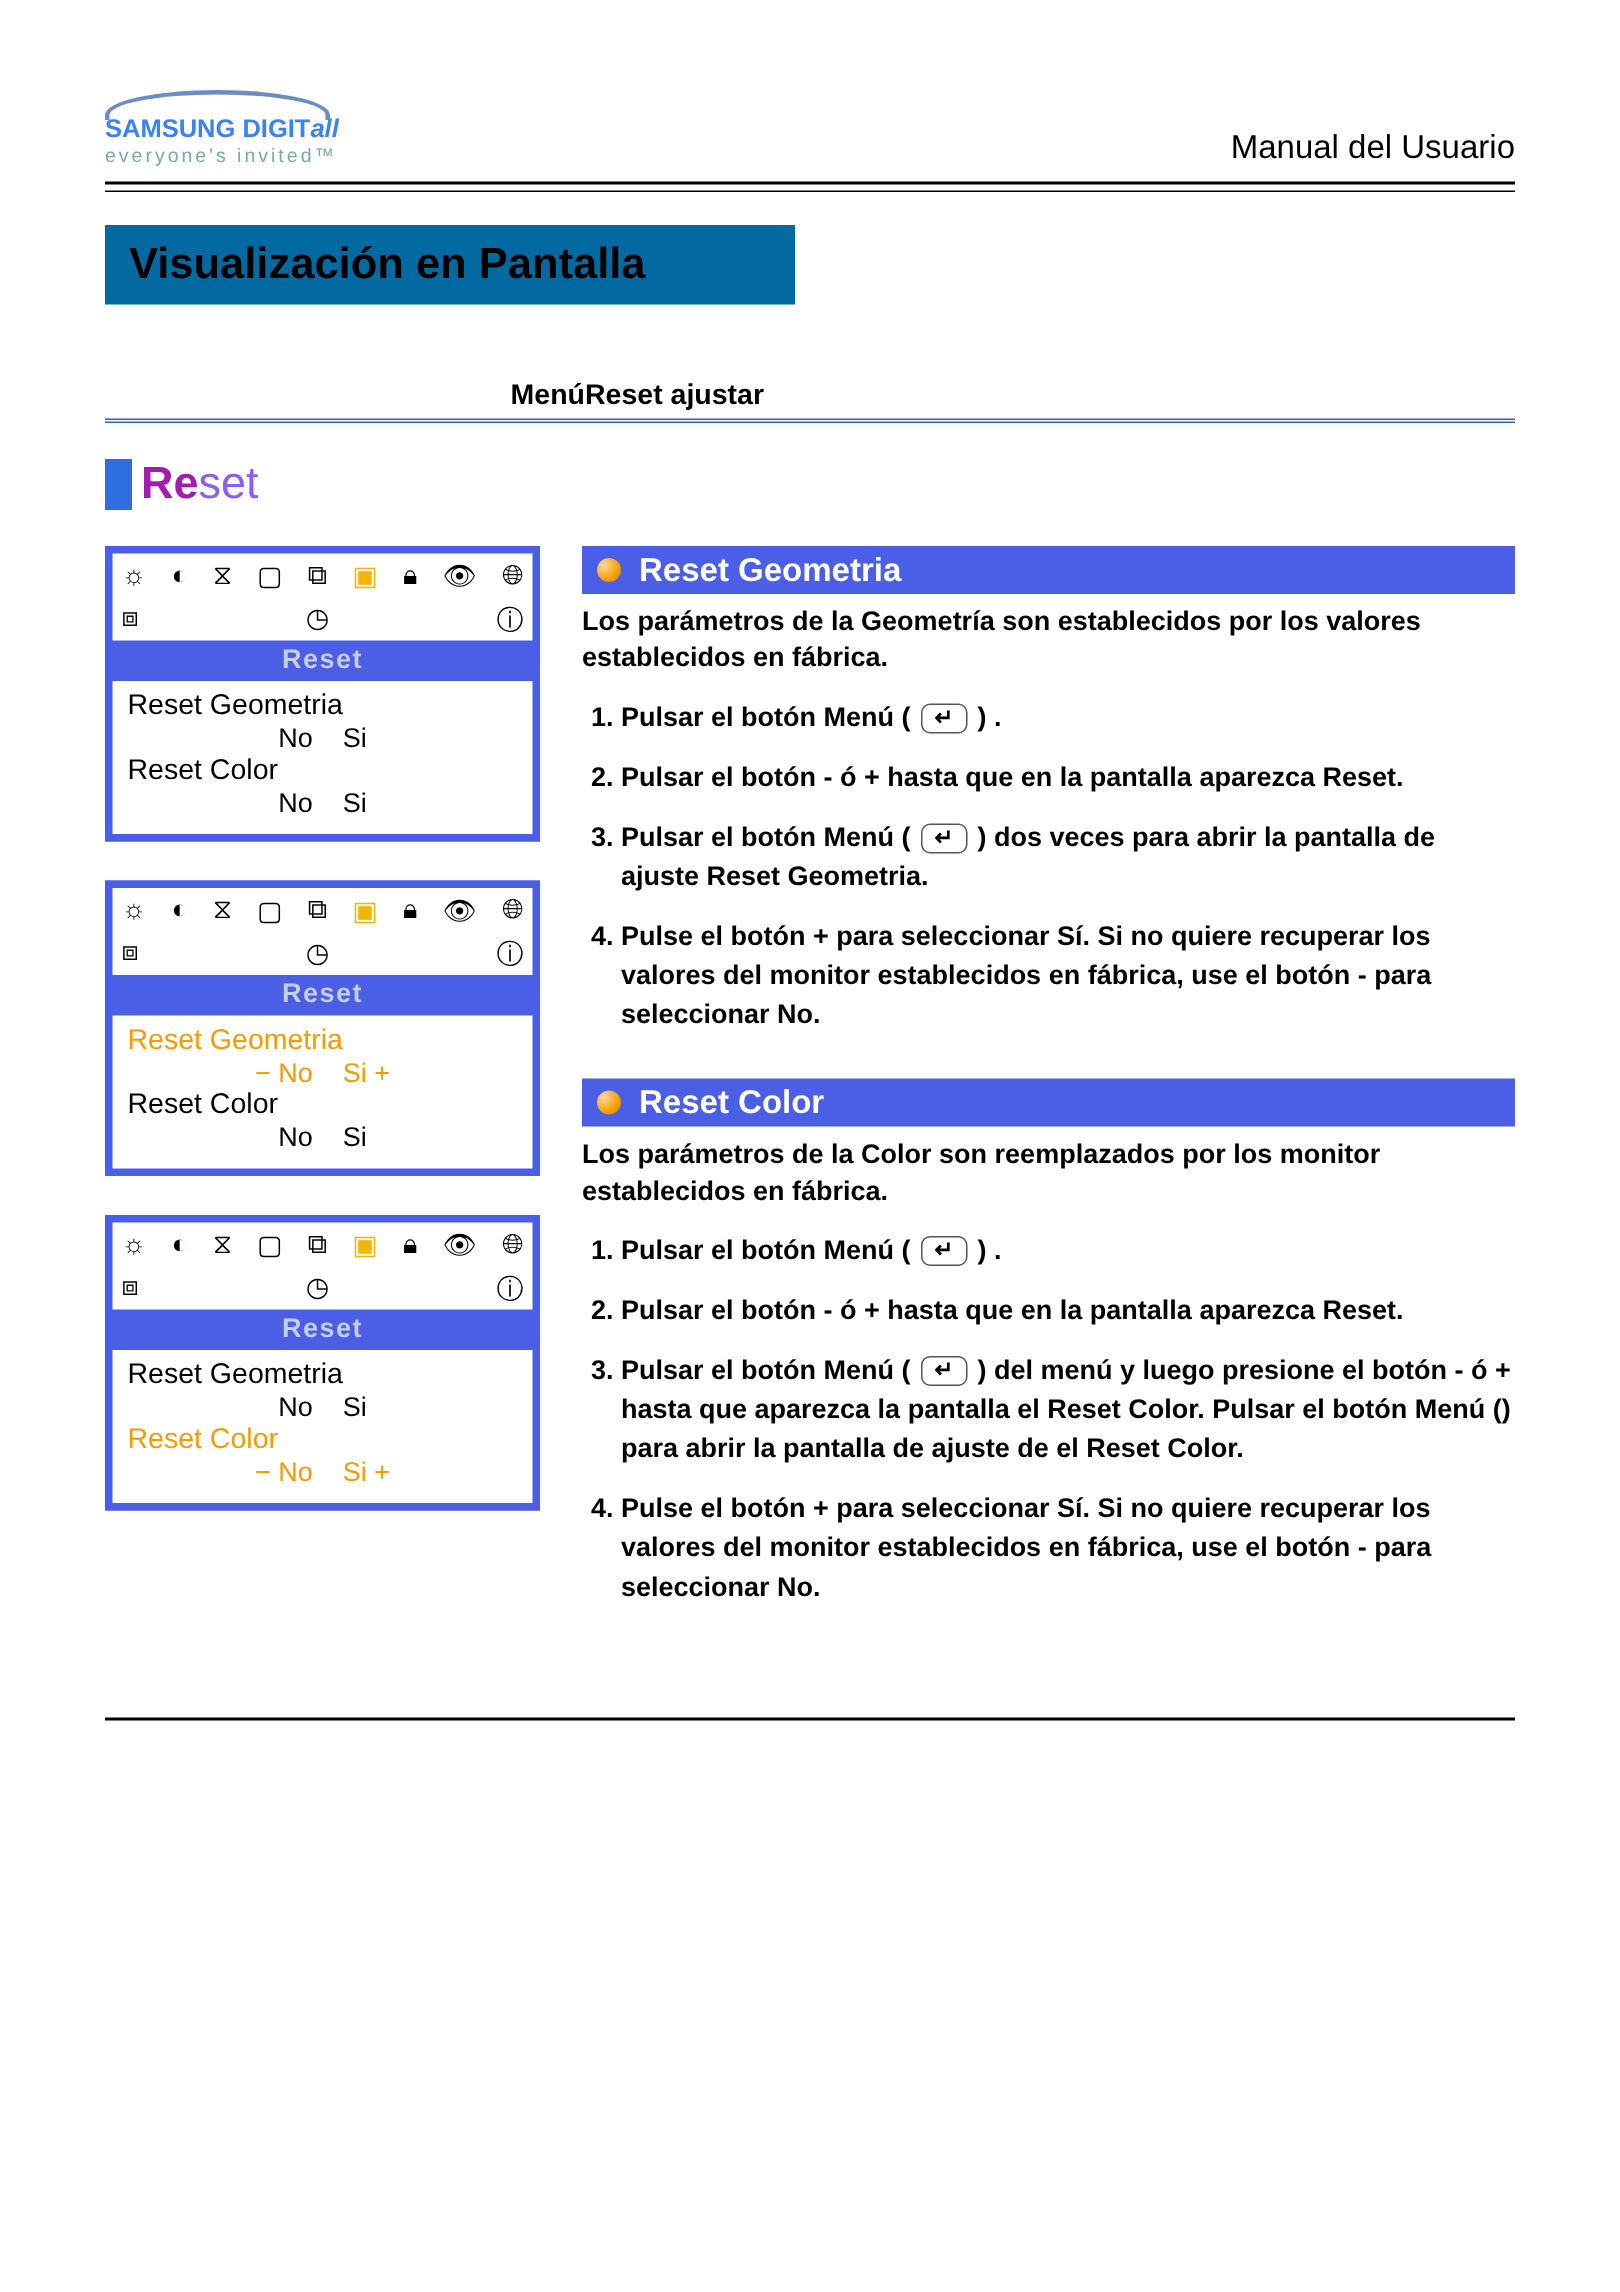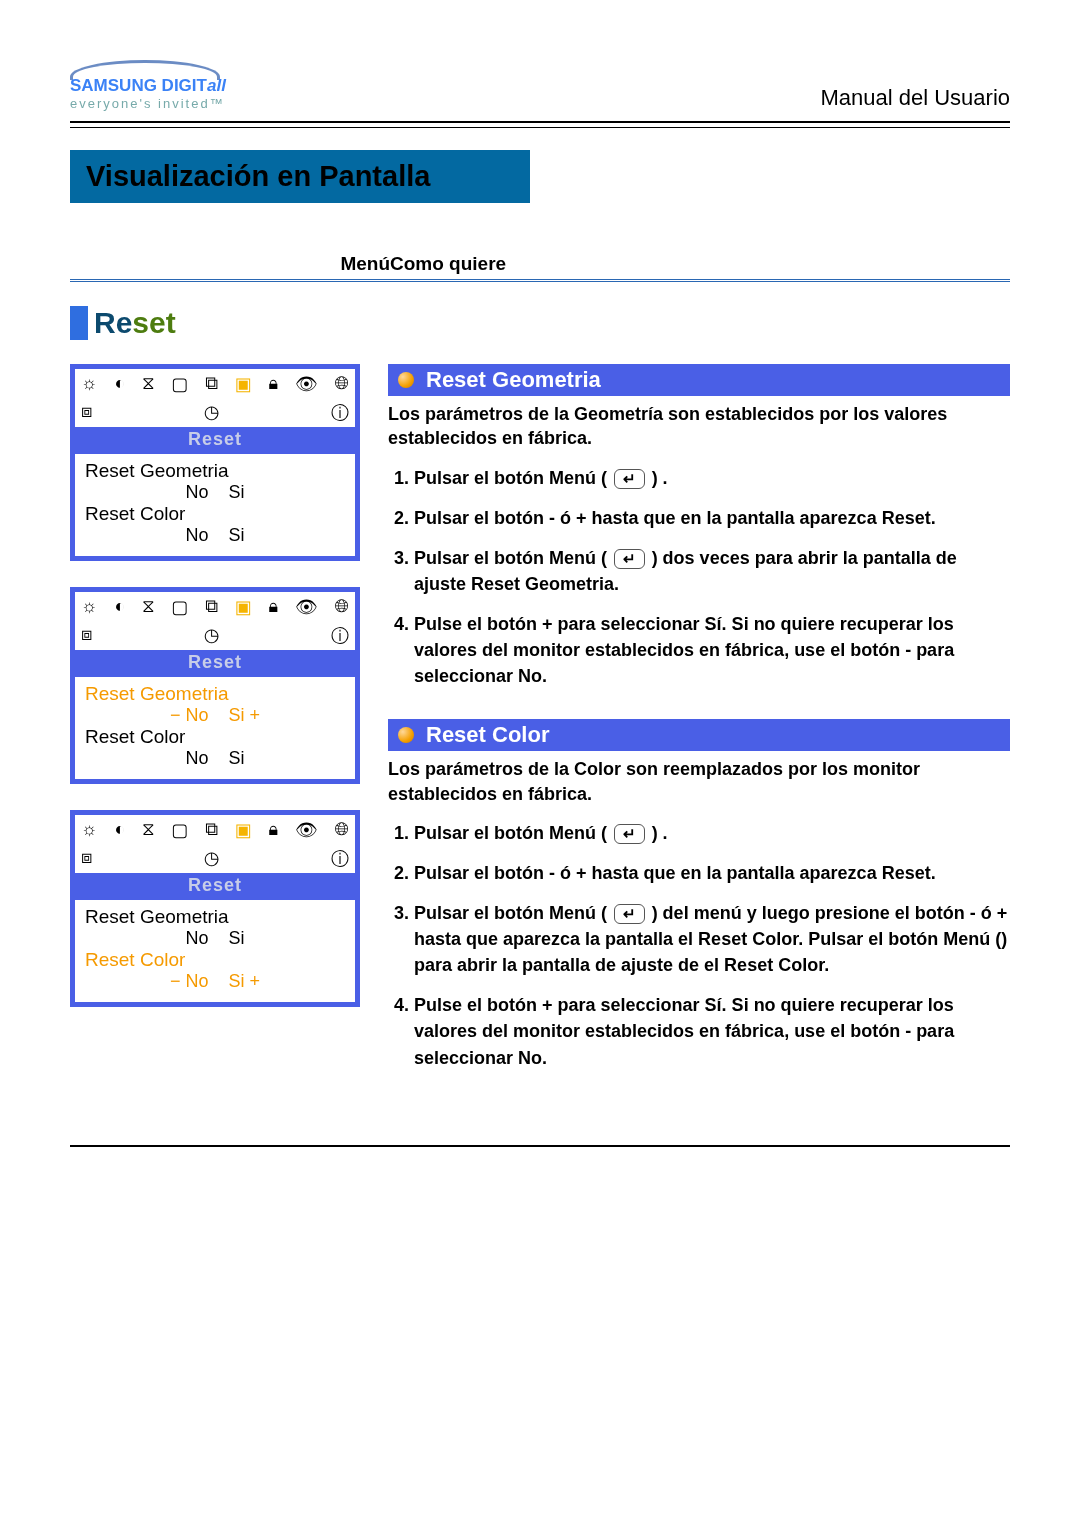--- a/index.html
+++ b/index.html
@@ -78,22 +78,22 @@
   .reset-h {
     display: flex;
     align-items: stretch;
     margin-bottom: 24px;
   }
   .reset-h .bar {
     width: 18px;
     background: #2f6ee0;
     margin-right: 6px;
   }
-  .reset-h .txt1 { color: #0c4a6e; font-size: 30px; font-weight: bold; }
-  .reset-h .txt2 { color: #4d7c0f; font-size: 30px; font-weight: bold; }
+  .reset-h .txt1 { color: #a21caf; font-size: 30px; font-weight: bold; }
+  .reset-h .txt2 { color: #8b5cf6; font-size: 30px; font-weight: normal; }
 
   .two-col {
     display: flex;
     gap: 28px;
   }
   .left-col {
     width: 290px;
     flex: 0 0 290px;
     display: flex;
     flex-direction: column;
@@ -196,21 +196,21 @@
     <div class="logo-tag">everyone's invited™</div>
   </div>
   <div class="manual-label">Manual del Usuario</div>
 </div>
 <div class="thin-rule"></div>
 
 <div class="title-bar">Visualización en Pantalla</div>
 
 <div class="col-heads">
   <div class="hleft">Menú</div>
-  <div class="hright">Como quiere</div>
+  <div class="hright">Reset ajustar</div>
 </div>
 
 <div class="reset-h">
   <div class="bar"></div>
   <div>
     <span class="txt1">Re</span><span class="txt2">set</span>
   </div>
 </div>
 
 <div class="two-col">

